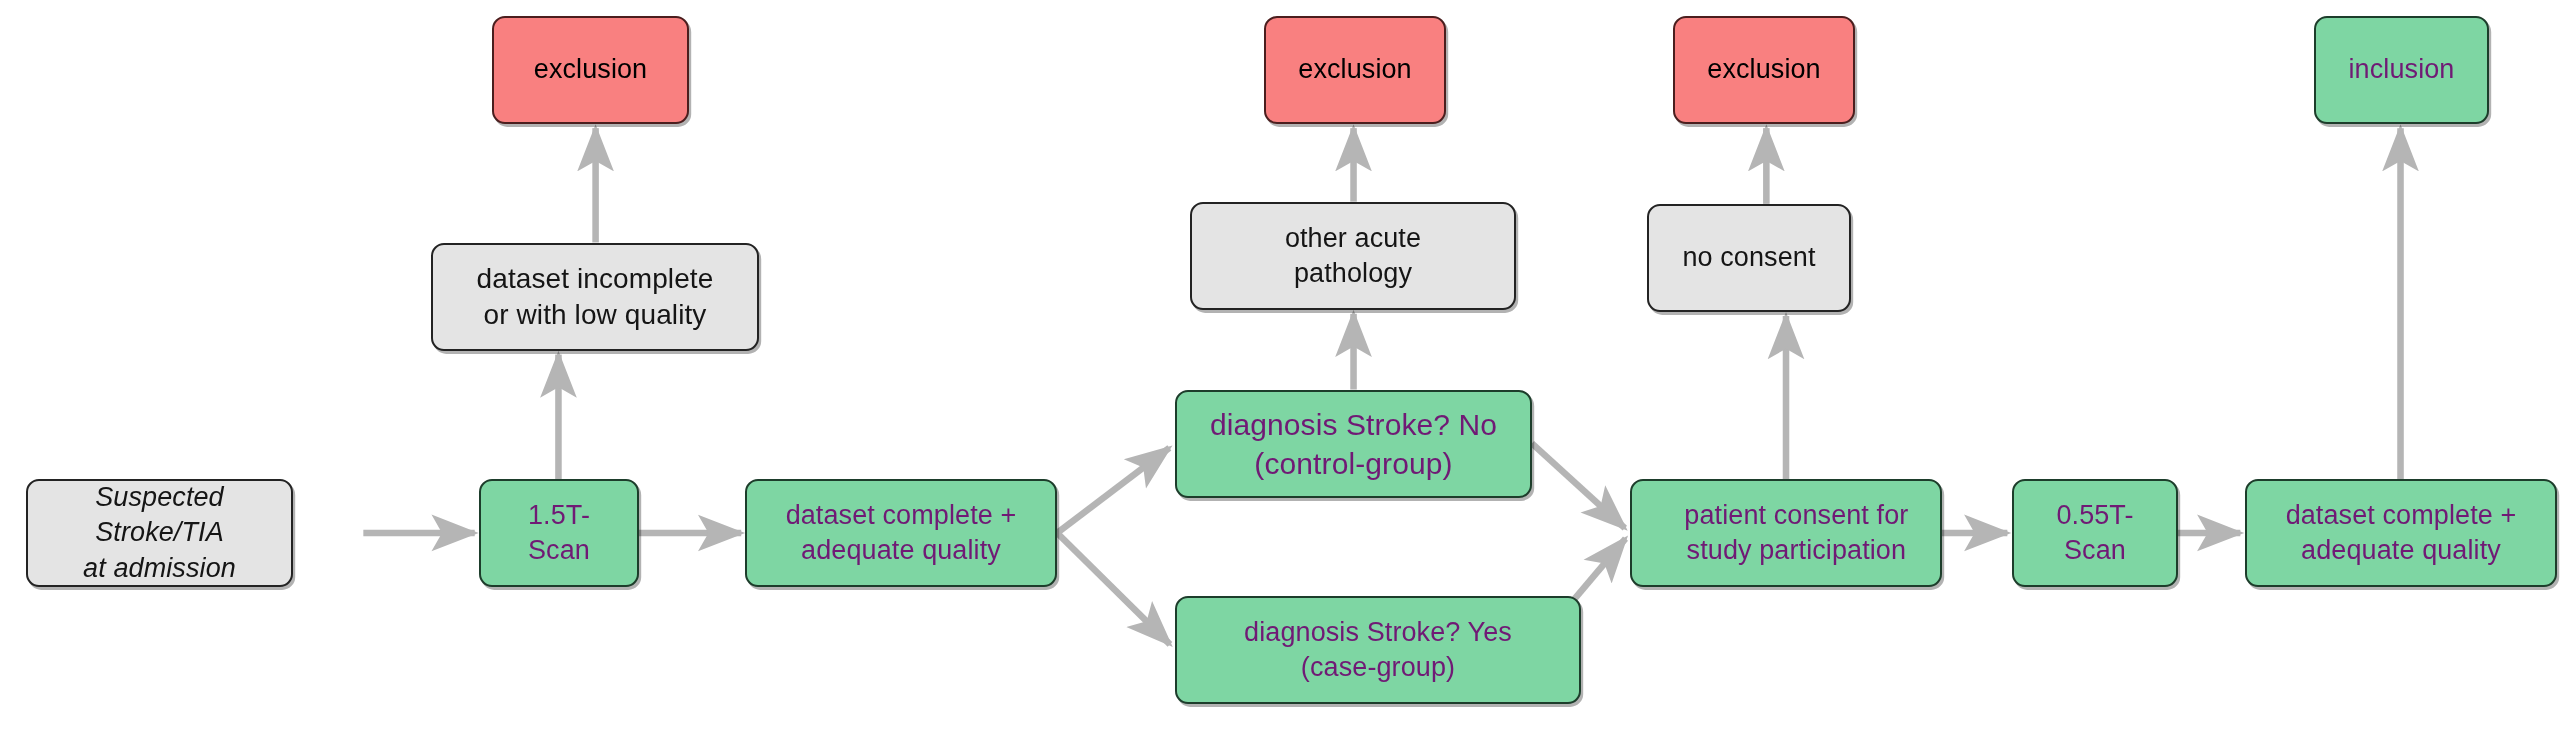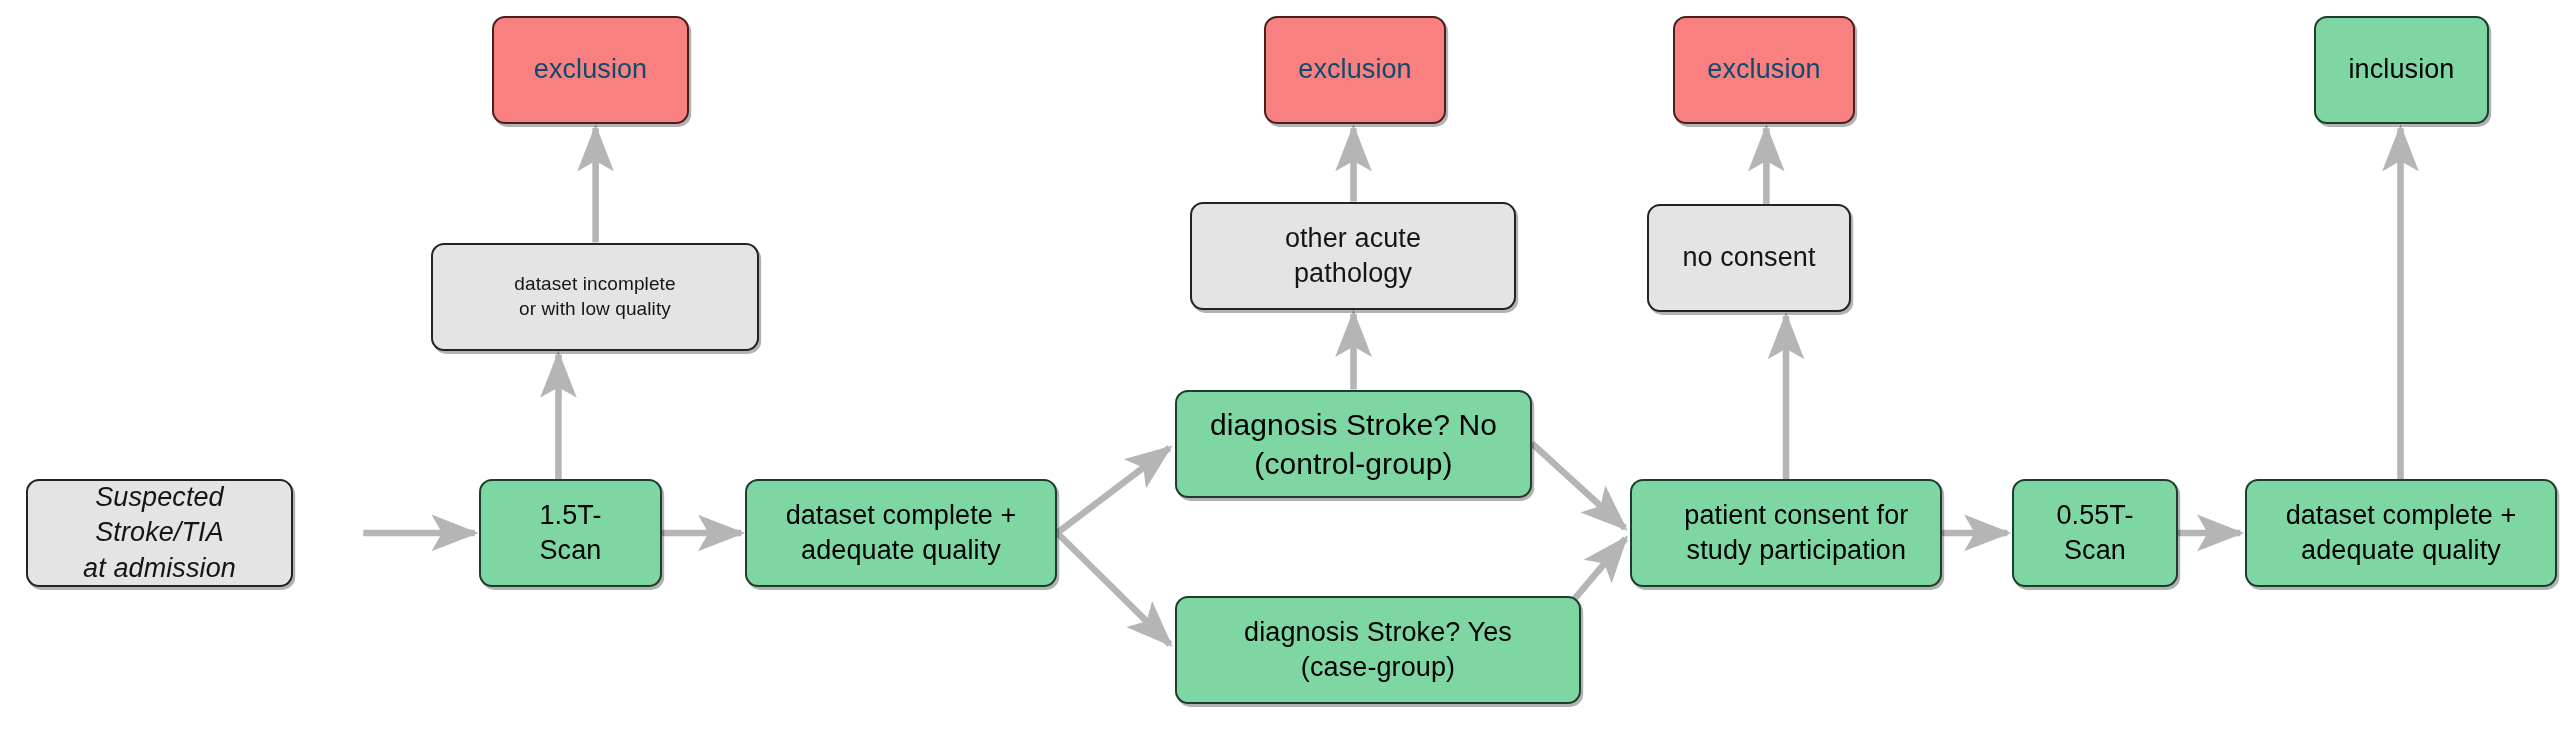--- a/index.html
+++ b/index.html
@@ -39,26 +39,26 @@
     letter-spacing: 0.1px;
   }
   .node.grey {
     background: #e4e4e4;
     border-color: #232323;
     color: #151515;
   }
   .node.green {
     background: #7ed6a3;
     border-color: #1d3d2b;
-    color: #000000;
+    color: #701a75;
   }
   .node.red {
     background: #f98080;
     border-color: #4b1e1e;
-    color: #0c4a6e;
+    color: #000000;
   }
 </style>
 </head>
 <body>
 
 <div id="canvas">
   <svg id="edges" viewBox="0 0 3536 1004" xmlns="http://www.w3.org/2000/svg">
     <defs>
       <marker id="ah" markerWidth="9" markerHeight="9" refX="6.6" refY="3.2" orient="auto" markerUnits="strokeWidth">
         <path d="M0,0.4 L7.2,3.2 L0,6.0 L1.6,3.2 Z" fill="#b5b5b5"></path>
@@ -78,23 +78,23 @@
         <line x1="2452" y1="658" x2="2452" y2="434" marker-end="url(#ah)"></line>
         <line x1="2425" y1="280" x2="2425" y2="176" marker-end="url(#ah)"></line>
         <line x1="2666" y1="732" x2="2756" y2="732" marker-end="url(#ah)"></line>
         <line x1="2990" y1="732" x2="3076" y2="732" marker-end="url(#ah)"></line>
         <line x1="3296" y1="658" x2="3296" y2="176" marker-end="url(#ah)"></line>
       </g>
   </svg>
   <div id="node-layer">
       <div class="node grey" style="left: 26px; top: 479px; width: 267px; height: 108px; font-size: 27px; font-style: italic;">Suspected Stroke/TIA
 at admission</div>
-      <div class="node green" style="left: 479px; top: 479px; width: 183px; height: 108px; font-size: 27px;">1.5T-
+      <div class="node green" style="left: 479px; top: 479px; width: 160px; height: 108px; font-size: 27px;">1.5T-
 Scan</div>
-      <div class="node grey" style="left: 431px; top: 243px; width: 328px; height: 108px; font-size: 19px;">dataset incomplete
+      <div class="node grey" style="left: 431px; top: 243px; width: 328px; height: 108px; font-size: 28px;">dataset incomplete
 or with low quality</div>
       <div class="node red" style="left: 492px; top: 16px; width: 197px; height: 108px; font-size: 27px;">exclusion</div>
       <div class="node green" style="left: 745px; top: 479px; width: 312px; height: 108px; font-size: 27px;">dataset complete +
 adequate quality</div>
       <div class="node green" style="left: 1175px; top: 390px; width: 357px; height: 108px; font-size: 30px;">diagnosis Stroke? No
 (control-group)</div>
       <div class="node green" style="left: 1175px; top: 596px; width: 406px; height: 108px; font-size: 27px;">diagnosis Stroke? Yes
 (case-group)</div>
       <div class="node grey" style="left: 1190px; top: 202px; width: 326px; height: 108px; font-size: 27px;">other acute
 pathology</div>

